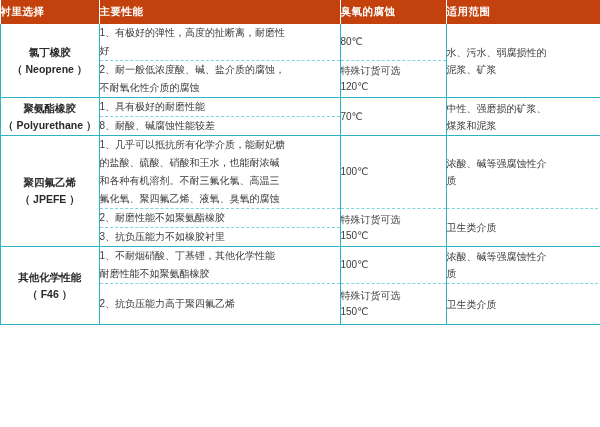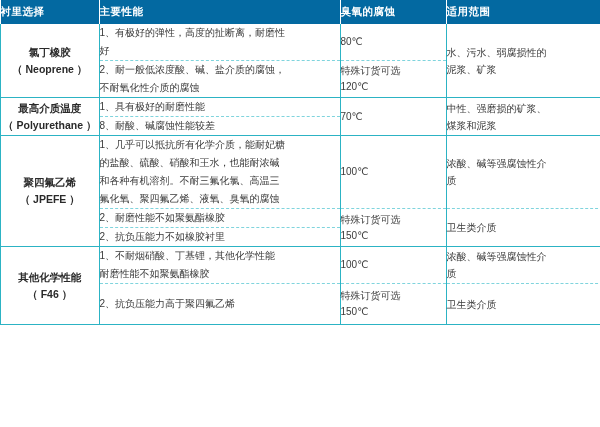--- a/index.html
+++ b/index.html
@@ -14,21 +14,21 @@
     border-collapse:collapse;
     width:600px;
     table-layout:fixed;
   }
   table.spec td,table.spec th{
     padding:0;
     vertical-align:middle;
   }
   
   thead th{
-    background:#0369a1;
+    background:#c2410c;
     color:#ffffff;
     font-weight:bold;
     font-size:10.5px;
     height:24px;
     text-align:left;
     padding-left:8px;
     border-right:1px solid #ffffff;
     letter-spacing:0.5px;
   }
   thead th.last{border-right:none;}
@@ -112,21 +112,21 @@
         <span class="ln">不耐氧化性介质的腐蚀</span>
       </td>
       <td class="temp">
         <div>特殊订货可选</div>
         <div>120℃</div>
       </td>
     </tr>
 
     <tr>
       <td class="material" rowspan="2" style="height:32px">
-        <div>最高介质温度</div>
+        <div>聚氨酯橡胶</div>
         <div>（ Polyurethane ）</div>
       </td>
       <td class="perf dash-bottom">
         <span class="ln">1、具有极好的耐磨性能</span>
       </td>
       <td class="temp" rowspan="2">
         <div>70℃</div>
       </td>
       <td class="scope" rowspan="2">
         <div>中性、强磨损的矿浆、</div>
@@ -165,21 +165,21 @@
       <td class="temp" rowspan="2">
         <div>特殊订货可选</div>
         <div>150℃</div>
       </td>
       <td class="scope" rowspan="2">
         <div>卫生类介质</div>
       </td>
     </tr>
     <tr>
       <td class="perf">
-        <span class="ln">2、抗负压能力不如橡胶衬里</span>
+        <span class="ln">3、抗负压能力不如橡胶衬里</span>
       </td>
     </tr>
 
     <tr>
       <td class="material" rowspan="2">
         <div>其他化学性能</div>
         <div>（ F46 ）</div>
       </td>
       <td class="perf dash-bottom">
         <span class="ln">1、不耐烟硝酸、丁基锂，其他化学性能</span>

